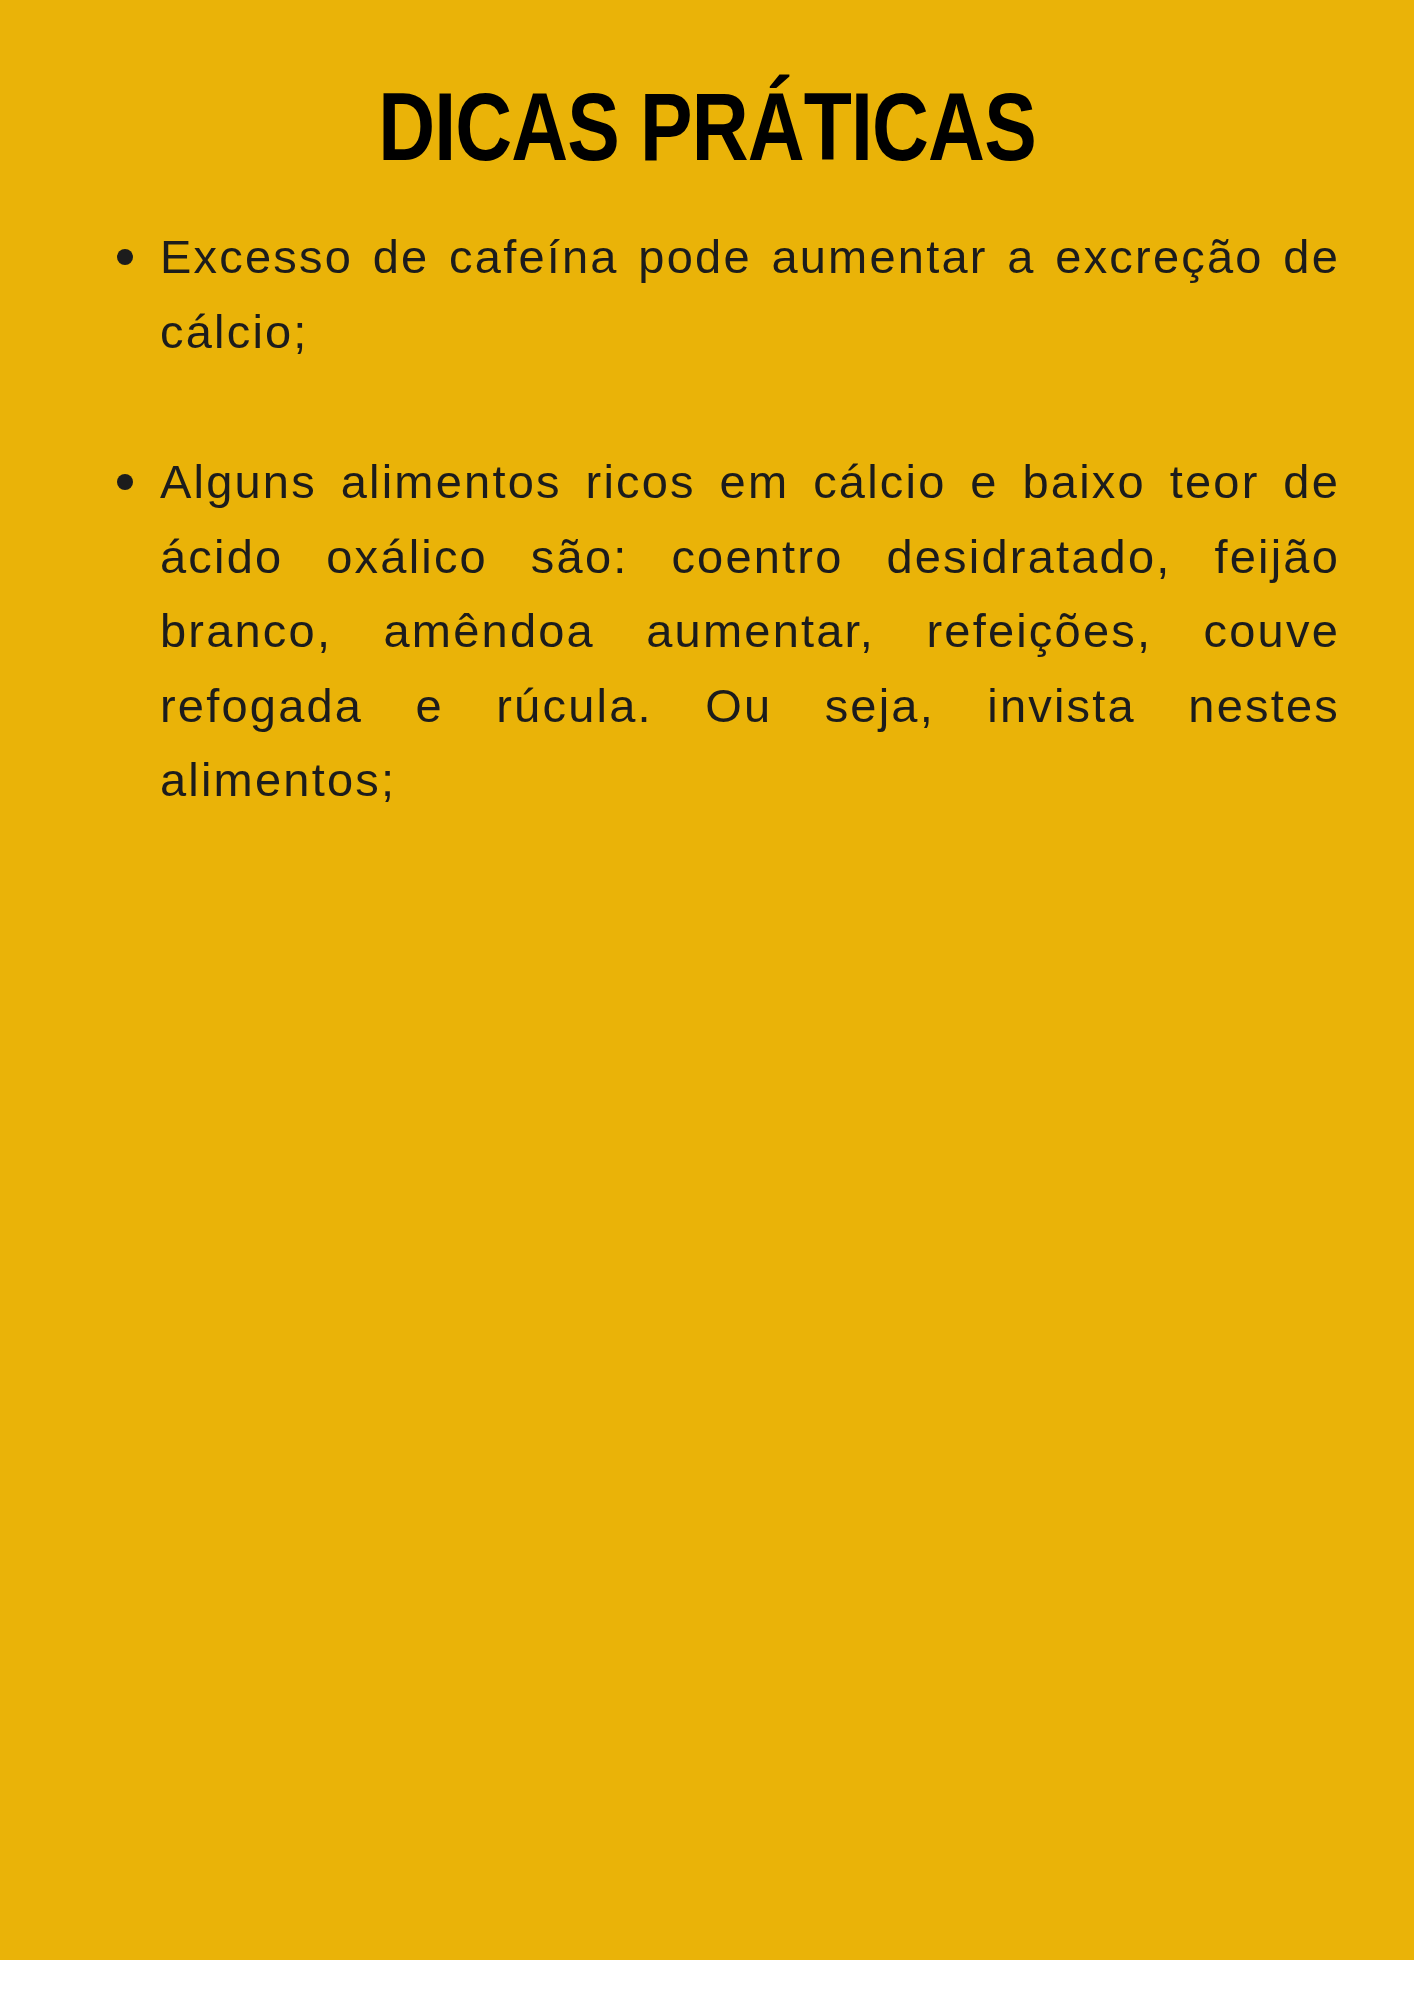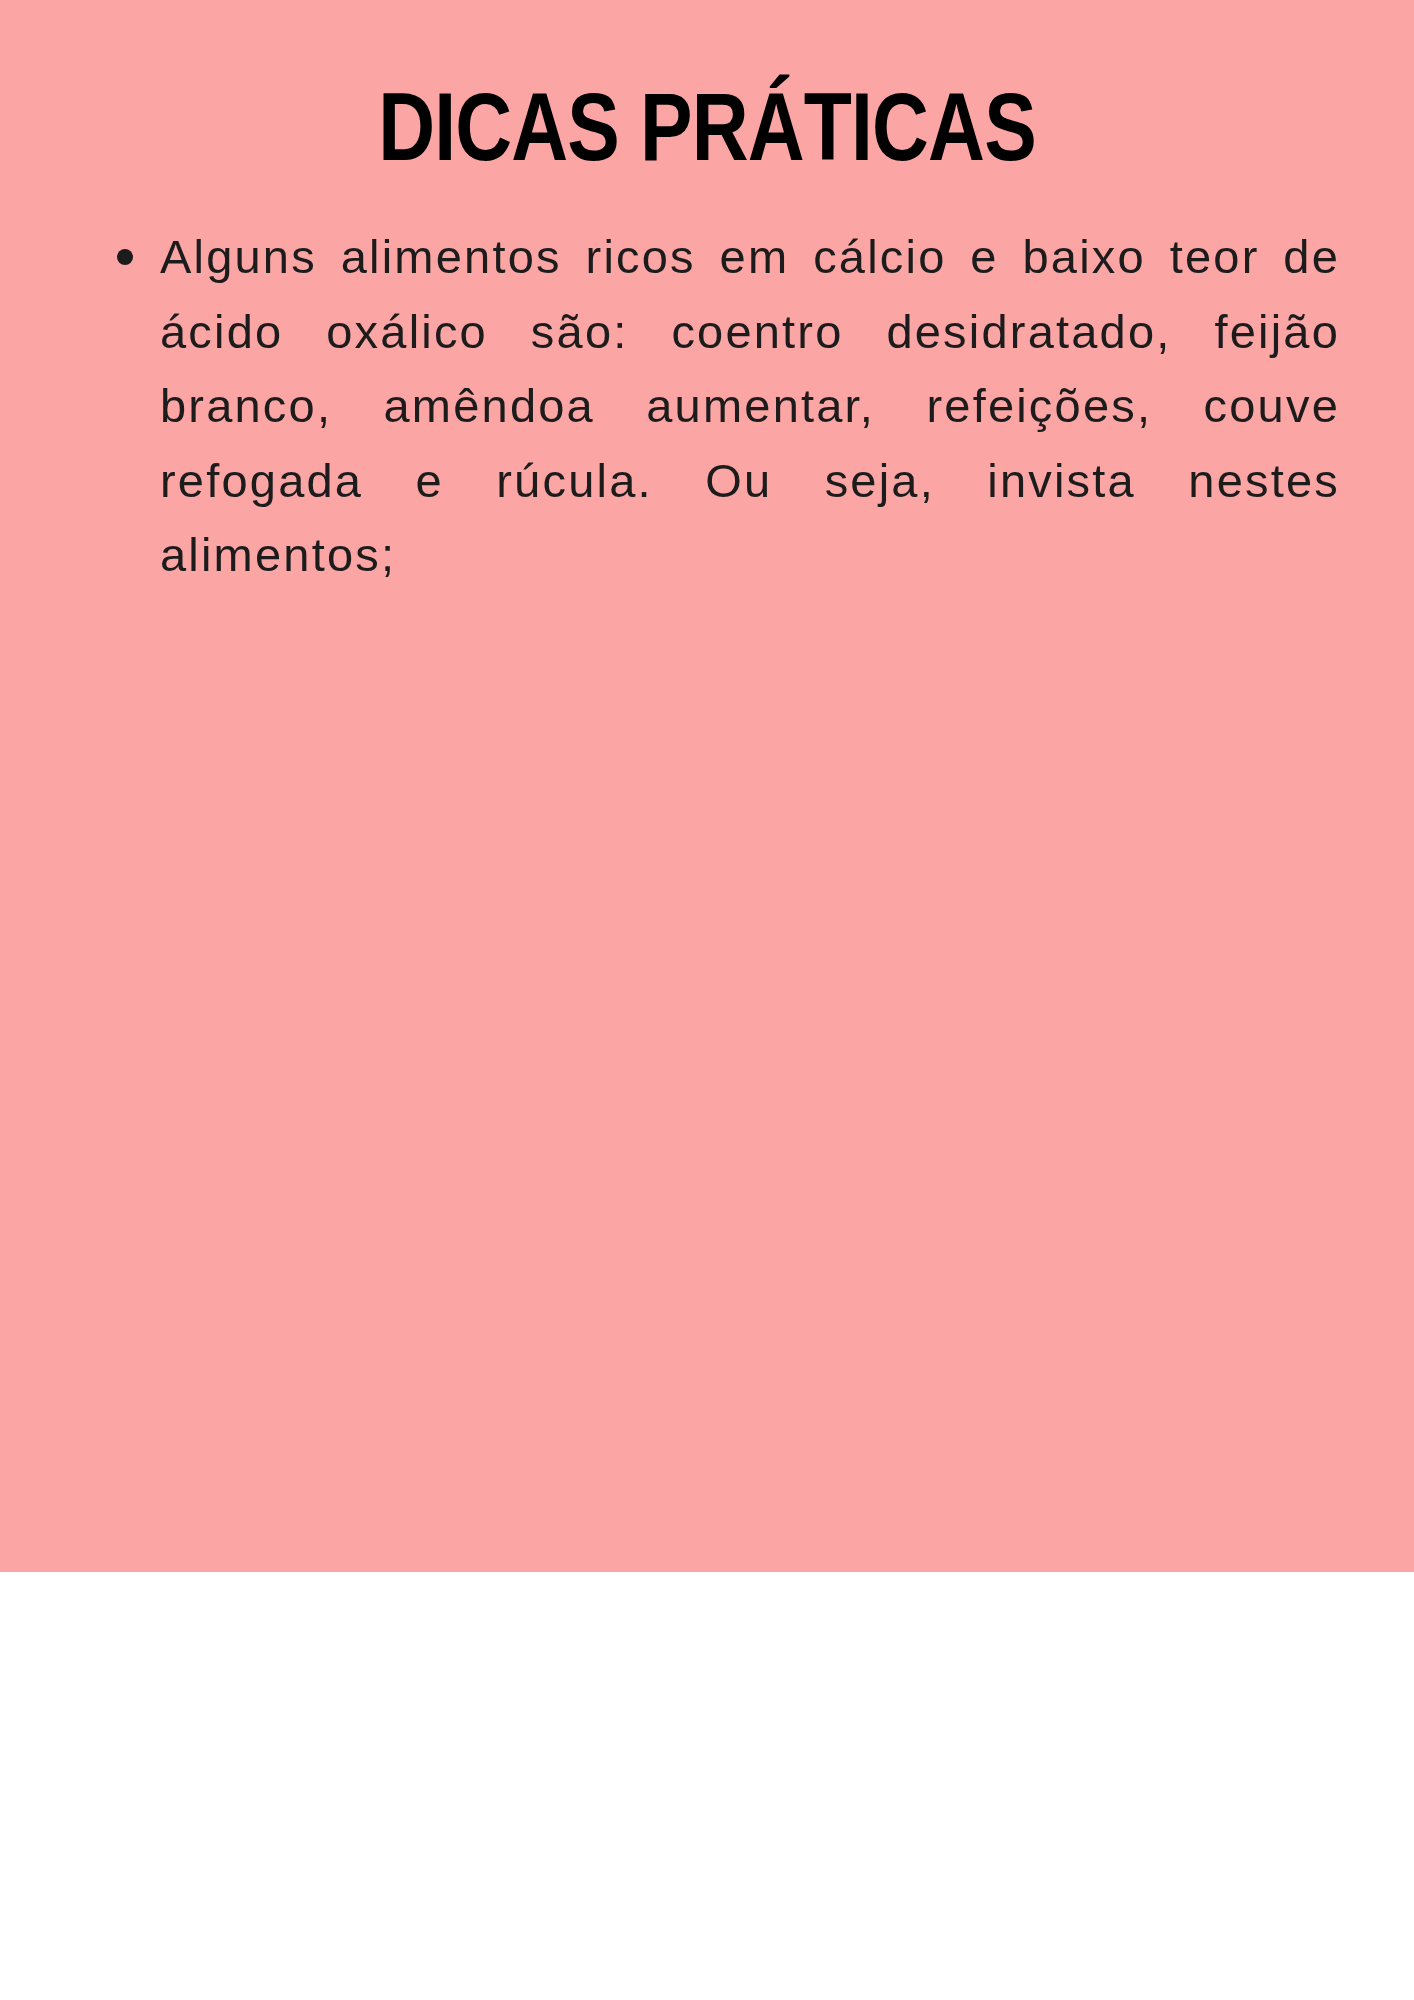--- a/index.html
+++ b/index.html
@@ -12,22 +12,22 @@
       height: 2000px;
       position: relative;
       overflow: hidden;
       color: #1c1c1c;
     }
     .page {
       position: absolute;
       left: 0;
       top: 0;
       width: 1414px;
-      height: 1572px;
-      background: #fca5a5;
+      height: 1960px;
+      background: #eab308;
     }
     .title {
       position: absolute;
       left: 0;
       top: 72px;
       width: 1414px;
       text-align: center;
       font-family: "Liberation Sans", sans-serif;
       font-weight: bold;
       font-size: 96px;
@@ -74,20 +74,24 @@
 </head>
 <body>
 
 <div class="page">
 
   <h1 class="title">DICAS PRÁTICAS</h1>
 
   <ul class="tips">
 
 
+    <li class="tip">
+      <span class="bullet"></span>
+      <span>Excesso de cafeína pode aumentar a excreção de cálcio;</span>
+    </li>
 
     <li class="tip">
       <span class="bullet"></span>
       <span>Alguns alimentos ricos em cálcio e baixo teor de ácido oxálico são: </span><span class="it">coentro desidratado</span><span>, </span><span class="it">feijão branco</span><span>, </span><span class="it">amêndoa aumentar</span><span>, </span><span class="it">refeições</span><span>, </span><span class="it">couve refogada e rúcula</span><span>. Ou seja, invista nestes alimentos;</span>
     </li>
 
 
 
   </ul>
 </div>

